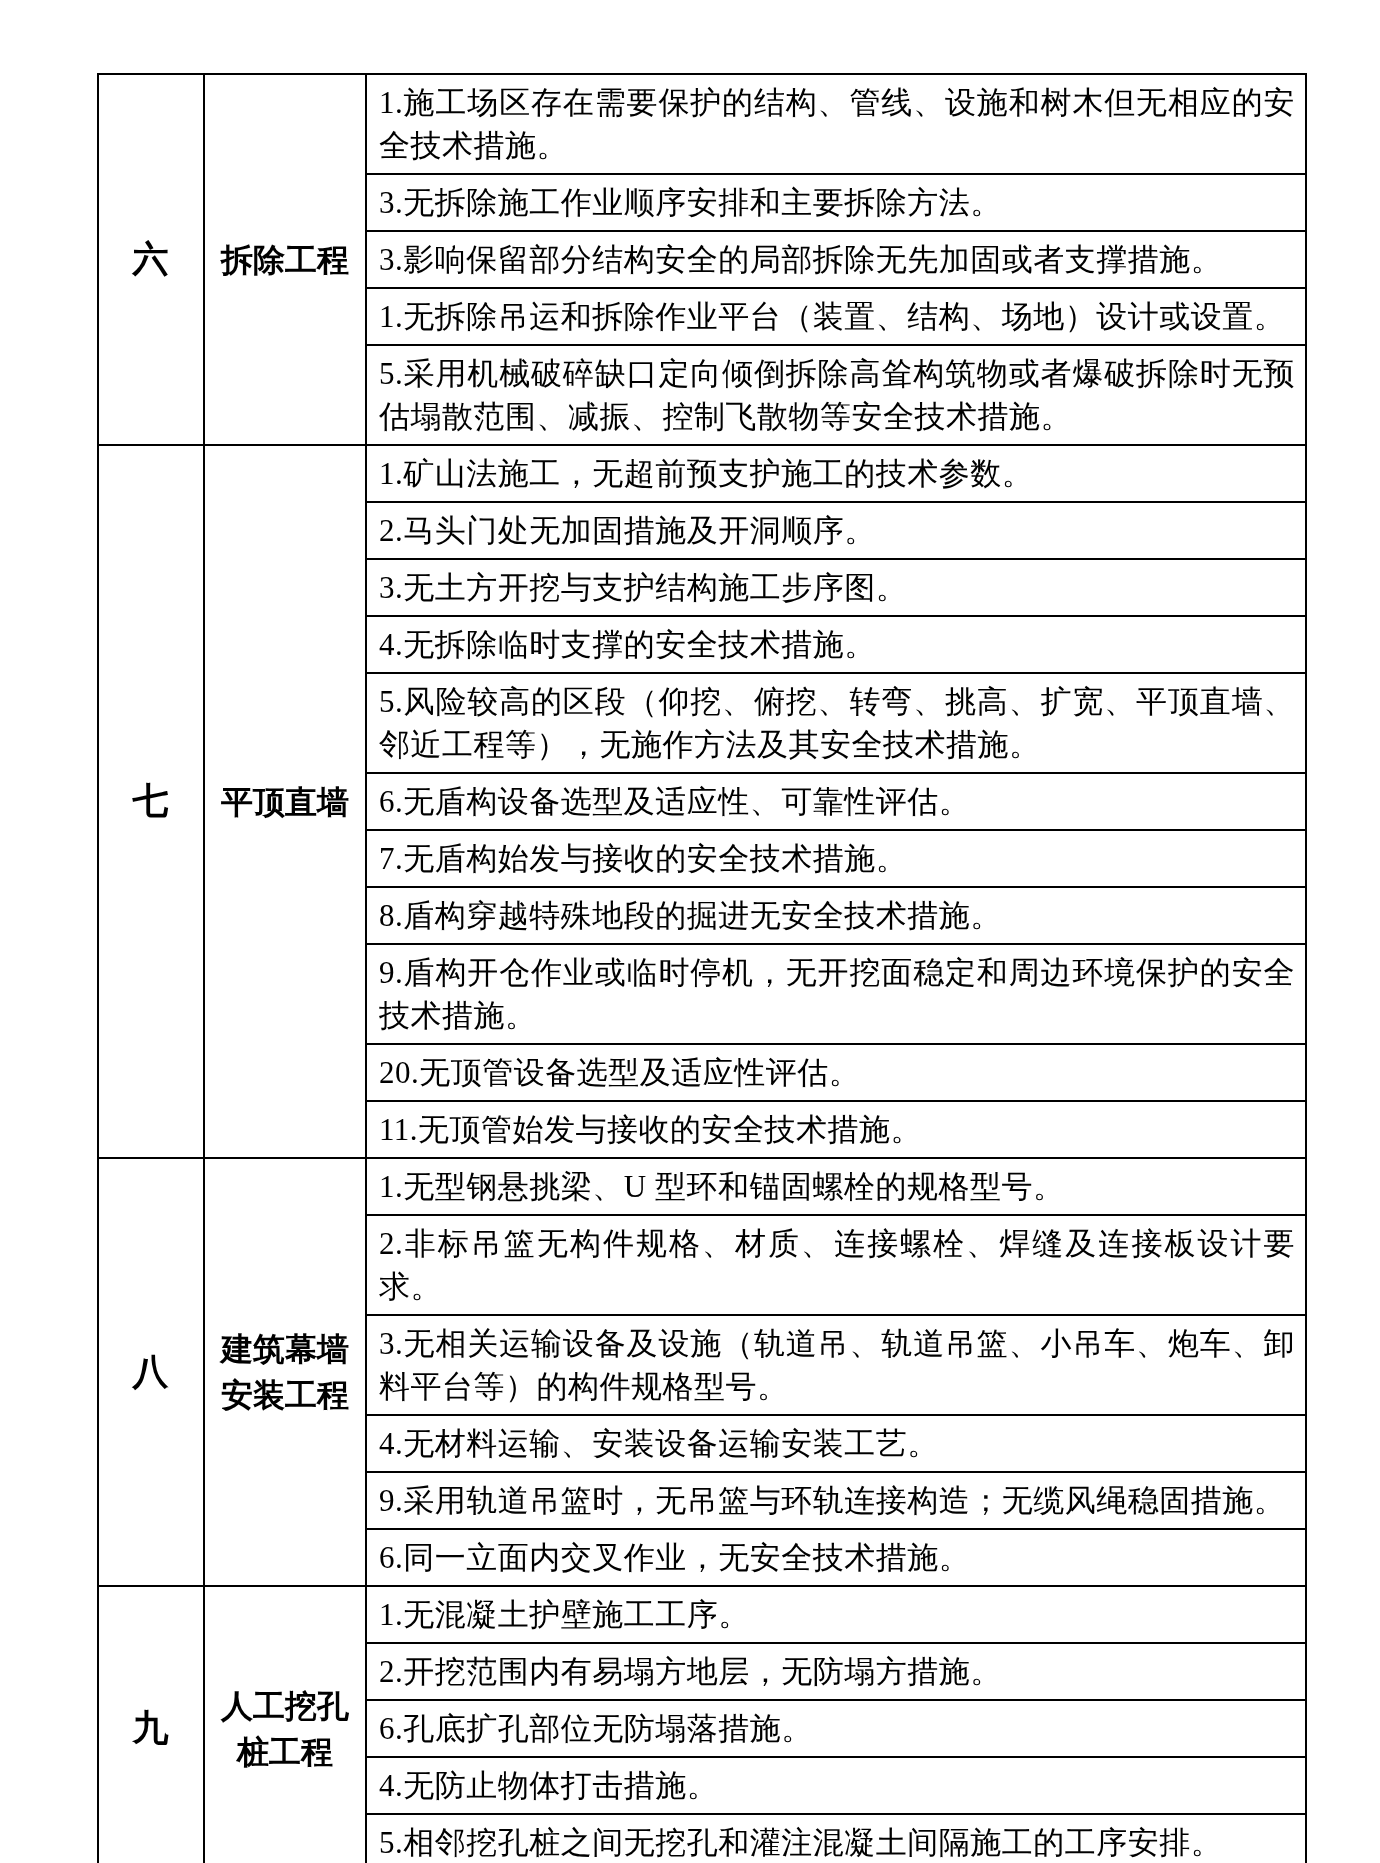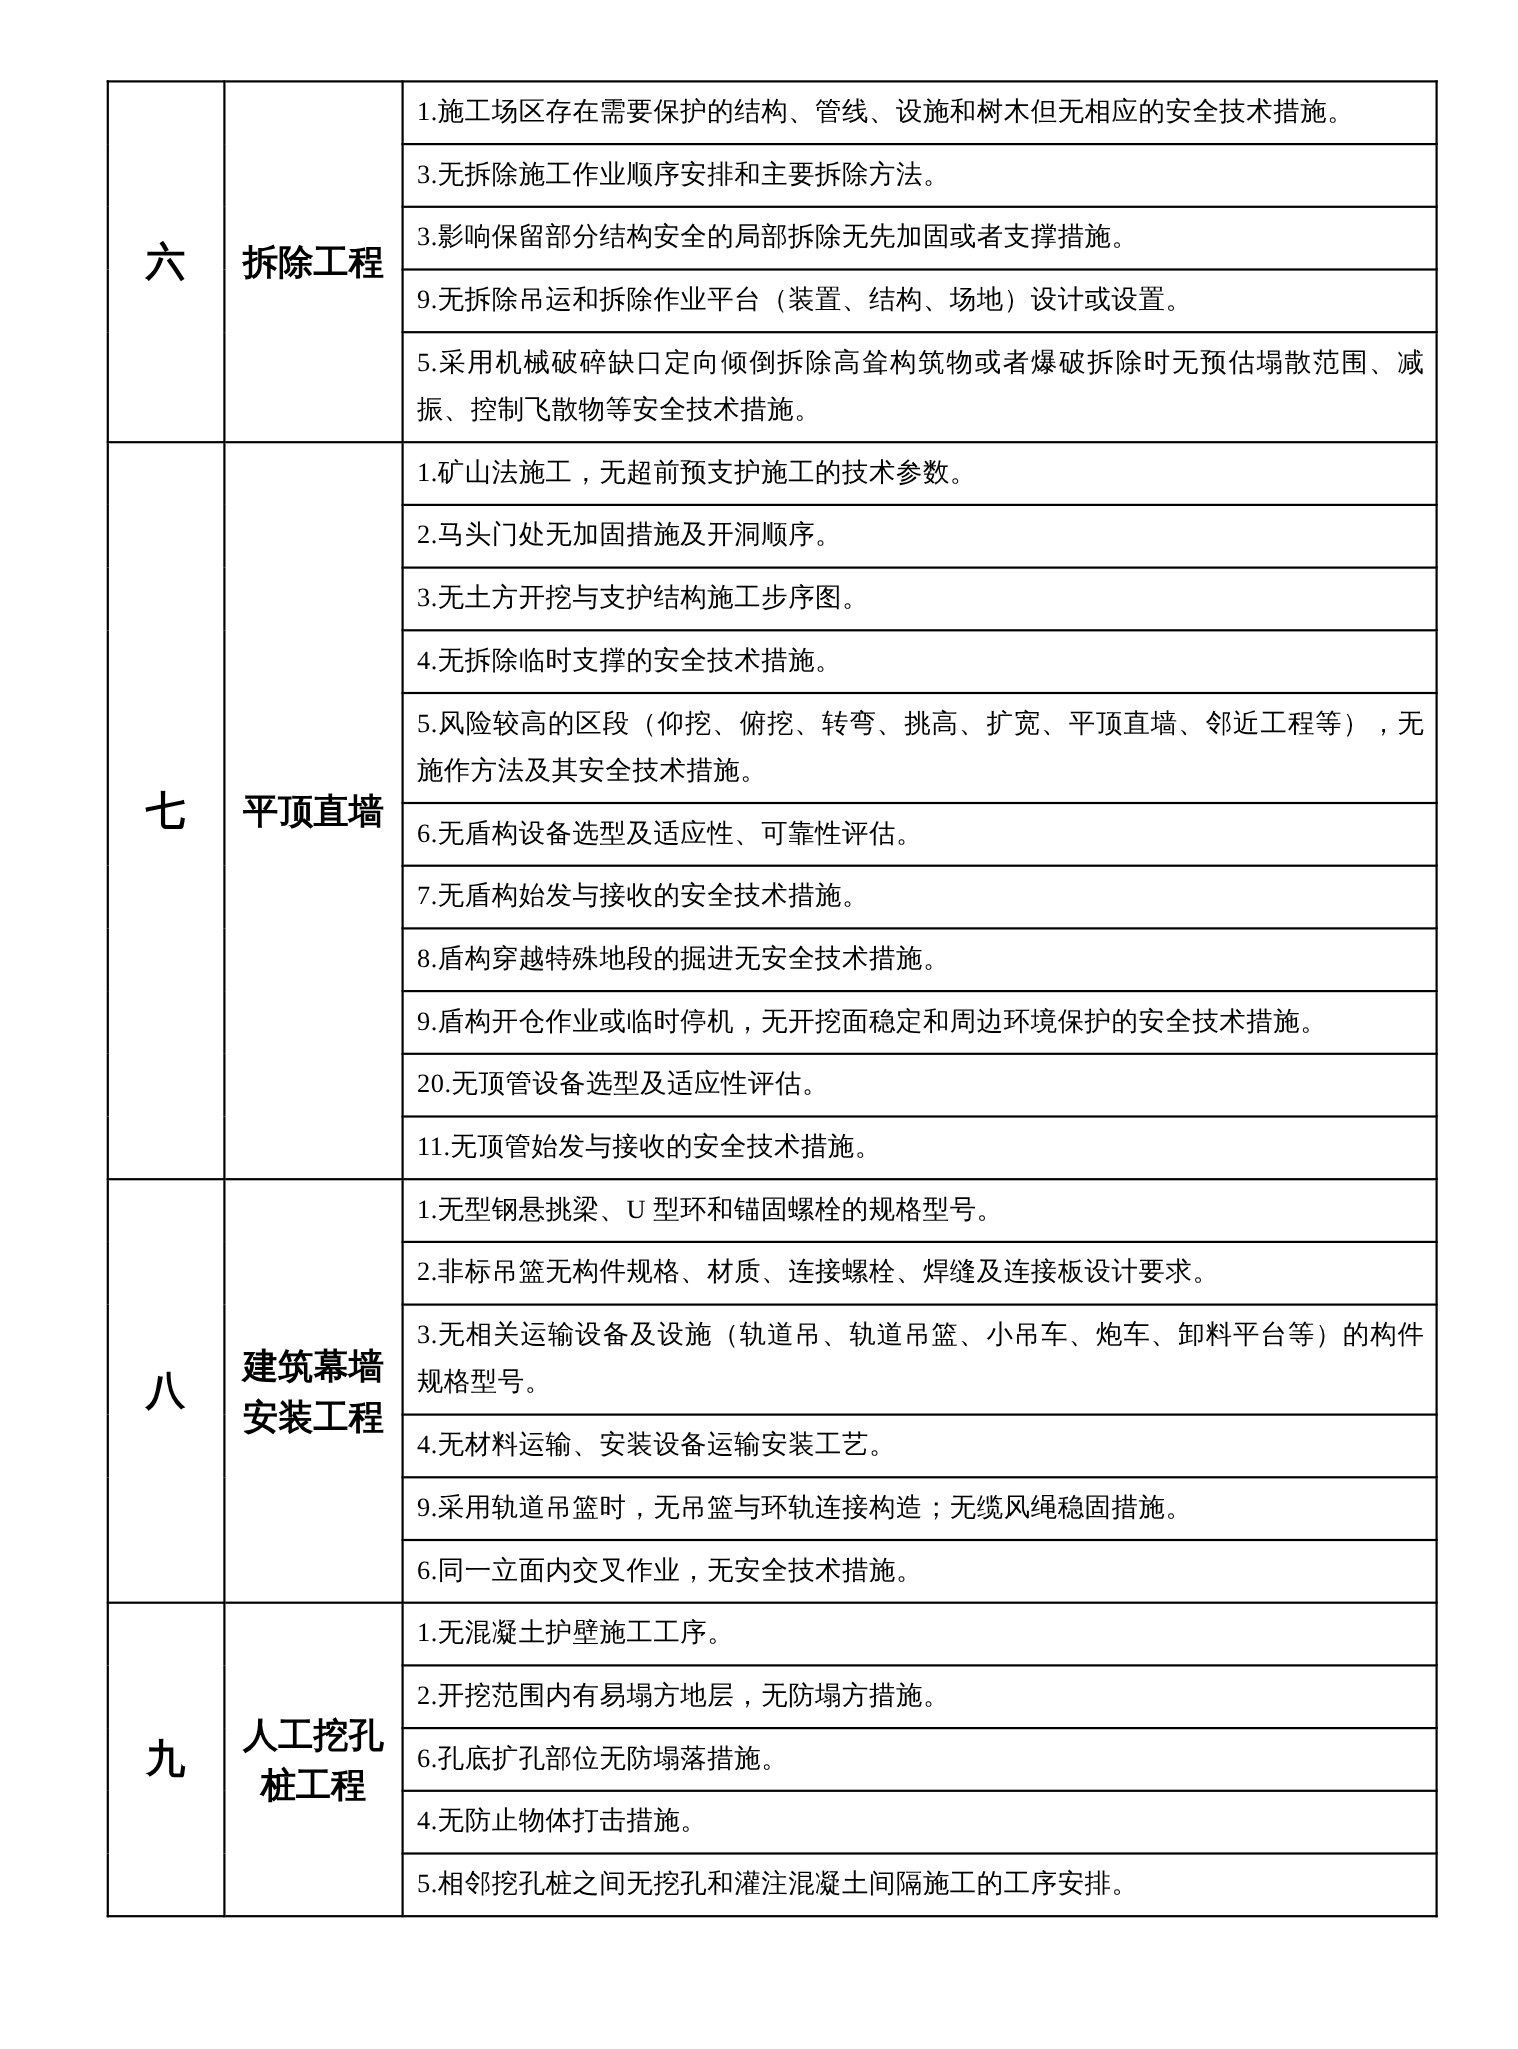--- a/index.html
+++ b/index.html
@@ -38,21 +38,21 @@
   td.cat {
     text-align: center;
     font-family: "Liberation Sans", "DejaVu Sans", sans-serif;
     font-weight: bold;
     font-size: 32px;
     line-height: 46px;
     padding: 4px 12px;
     border-radius: 30px;
   }
   td.item {
-    font-size: 24px;
+    font-size: 31px;
     line-height: 43px;
     padding: 6px 10px 6px 12px;
     text-align: justify;
     text-align-last: left;
     text-justify: inter-character;
     letter-spacing: 0.5px;
   }
 </style>
 </head>
 <body>
@@ -70,21 +70,21 @@
           <td class="cat" rowspan="5">拆除工程</td>
           <td class="item">1.施工场区存在需要保护的结构、管线、设施和树木但无相应的安全技术措施。</td>
         </tr>
         <tr>
           <td class="item">3.无拆除施工作业顺序安排和主要拆除方法。</td>
         </tr>
         <tr>
           <td class="item">3.影响保留部分结构安全的局部拆除无先加固或者支撑措施。</td>
         </tr>
         <tr>
-          <td class="item">9.无拆除吊运和拆除作业平台（装置、结构、场地）设计或设置。</td>
+          <td class="item">1.无拆除吊运和拆除作业平台（装置、结构、场地）设计或设置。</td>
         </tr>
         <tr>
           <td class="item">5.采用机械破碎缺口定向倾倒拆除高耸构筑物或者爆破拆除时无预估塌散范围、减振、控制飞散物等安全技术措施。</td>
         </tr>
         <tr>
           <td class="num" rowspan="11">七</td>
           <td class="cat" rowspan="11">平顶直墙</td>
           <td class="item">1.矿山法施工，无超前预支护施工的技术参数。</td>
         </tr>
         <tr>

